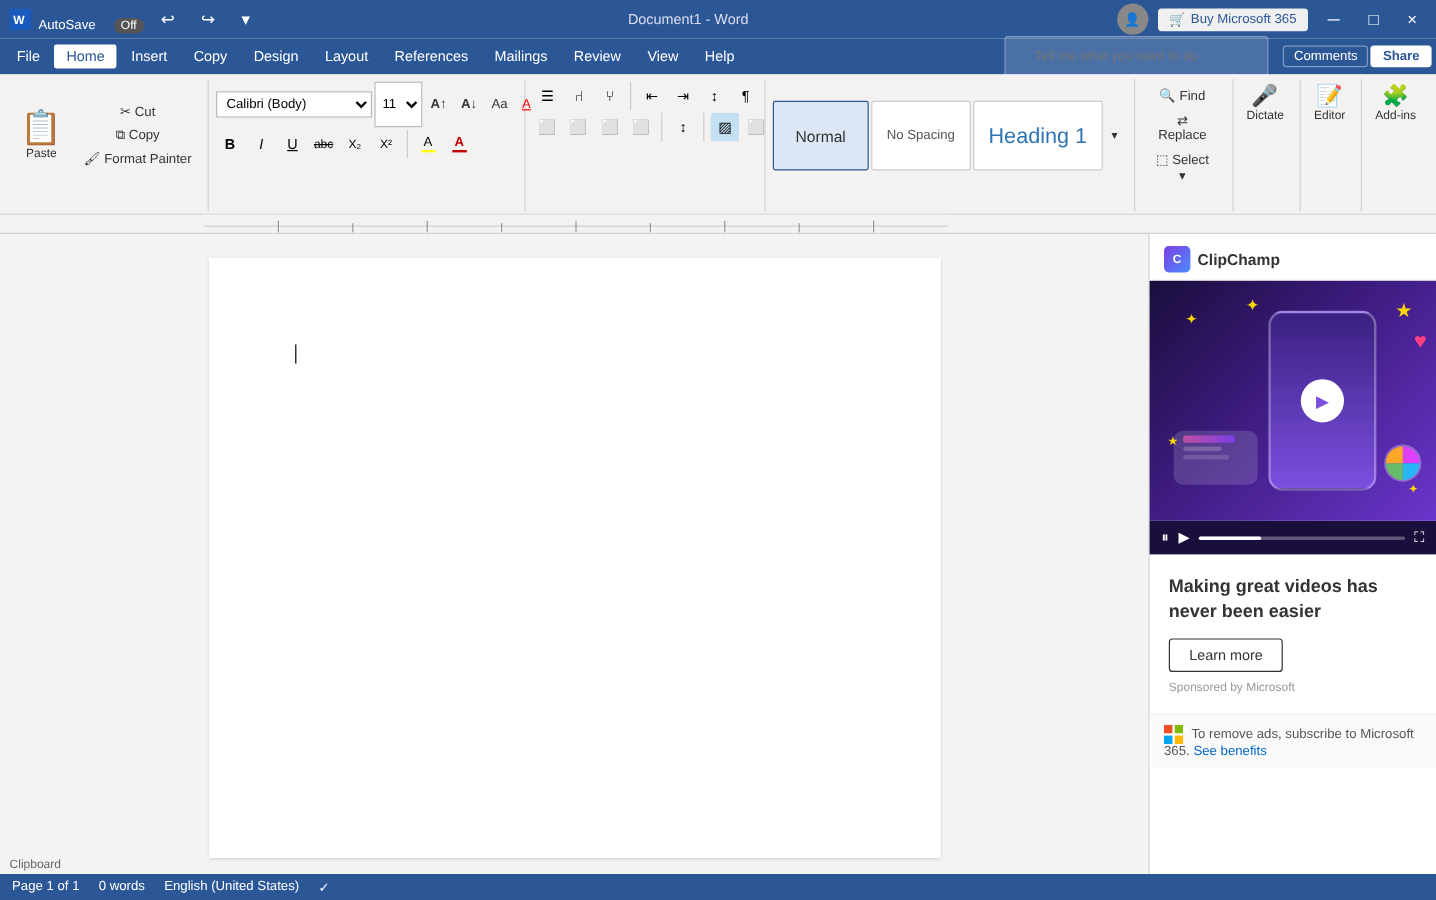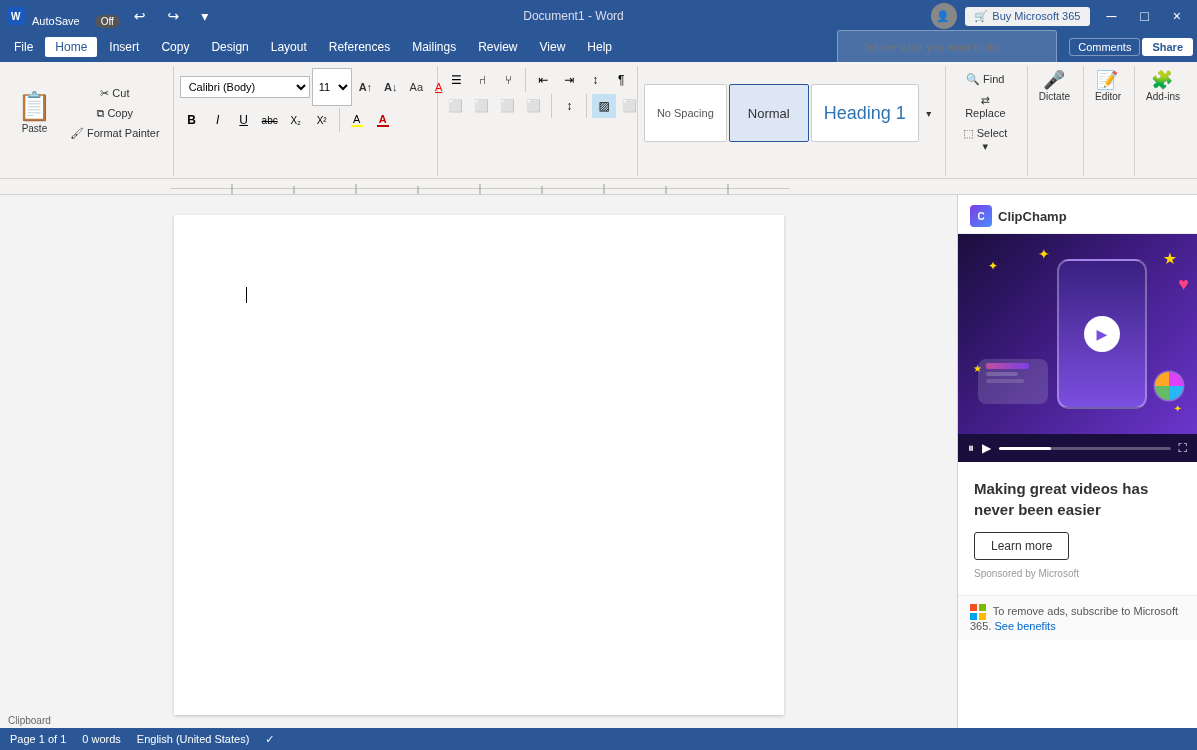--- a/index.html
+++ b/index.html
@@ -461,28 +461,28 @@
         <button class="fmt-btn">⬜</button>
         <div class="separator"></div>
         <button class="fmt-btn">↕</button>
         <div class="separator"></div>
         <button class="fmt-btn" style="background:#c4e0f3;">▨</button>
         <button class="fmt-btn">⬜</button>
       </div>
     </div>
 
     <div class="ribbon-group" style="padding-bottom: 18px; flex-direction: row; align-items: center; gap: 2px; position: relative;">
+      <div class="style-card style-normal active">
+        <div>
+          <div style="font-size:13px; color:#333;">Normal</div>
+        </div>
+      </div>
       <div class="style-card">
         <div>
           <div style="font-size:11px; color:#555;">No Spacing</div>
-        </div>
-      </div>
-      <div class="style-card style-normal active">
-        <div>
-          <div style="font-size:13px; color:#333;">Normal</div>
         </div>
       </div>
       <div class="style-card">
         <div>
           <div style="font-size:18px; color:#2e74b5; font-weight:normal;">Heading 1</div>
         </div>
       </div>
       <button class="ribbon-btn-sm" style="align-self: stretch; width: 16px; font-size: 10px;">▾</button>
     </div>
 

